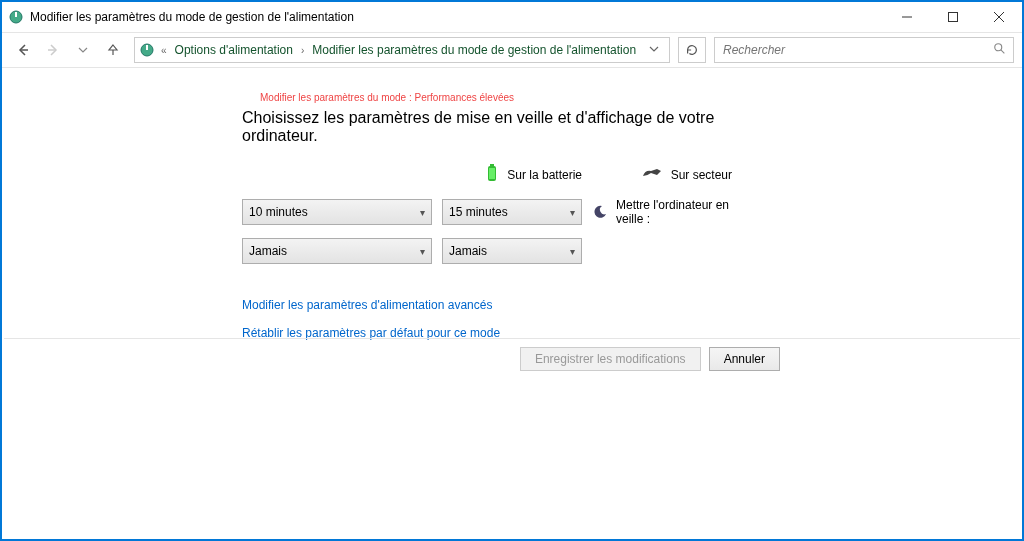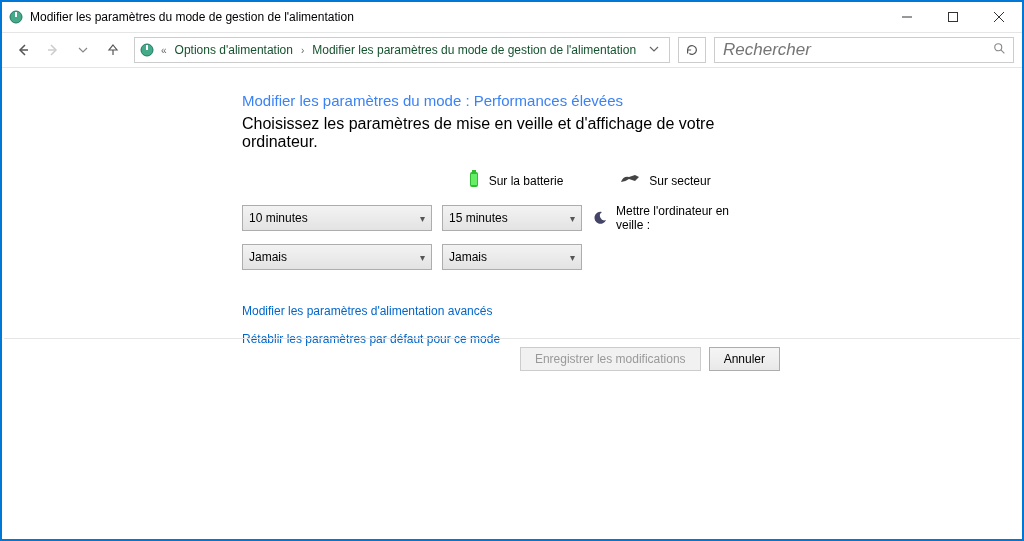--- a/index.html
+++ b/index.html
@@ -101,53 +101,54 @@
   }
   .search-box {
     width: 300px; height: 26px;
     border: 1px solid #ccc;
     display: flex; align-items: center;
     padding: 0 6px;
     color: #888;
   }
   .search-box input {
     flex: 1; border: none; outline: none;
-    font-size: 17px; font-style: italic; color: #888;
+    font-size: 12px; font-style: italic; color: #888;
     background: transparent;
   }
   .search-box .search-icon { color: #888; }
   .content {
     padding: 24px 0 0 0;
   }
   .panel {
     margin: 0 auto;
     width: 540px;
   }
   .heading {
-    color: #3b82f6;
-    font-size: 15px;
+    color: #ef4444;
+    font-size: 10px;
     margin-bottom: 6px;
+    margin-left: 18px;
   }
   .subheading {
     color: #000;
     font-size: 16px;
     margin-bottom: 18px;
   }
   .grid {
     display: grid;
     grid-template-columns: 190px 140px 140px;
     column-gap: 10px;
     row-gap: 12px;
     align-items: center;
   }
   .col-header {
     display: flex; align-items: center; gap: 8px;
     font-size: 12px;
     color: #000;
-    justify-content: center;
+    justify-content: flex-end;
     padding-left: 6px;
   }
   .row-label {
     display: flex; align-items: center; gap: 8px;
     font-size: 12px;
   }
   .row-icon { width: 16px; height: 16px; display: inline-flex; align-items: center; justify-content: center; }
   .dropdown {
     height: 26px;
     border: 1px solid #adadad;

